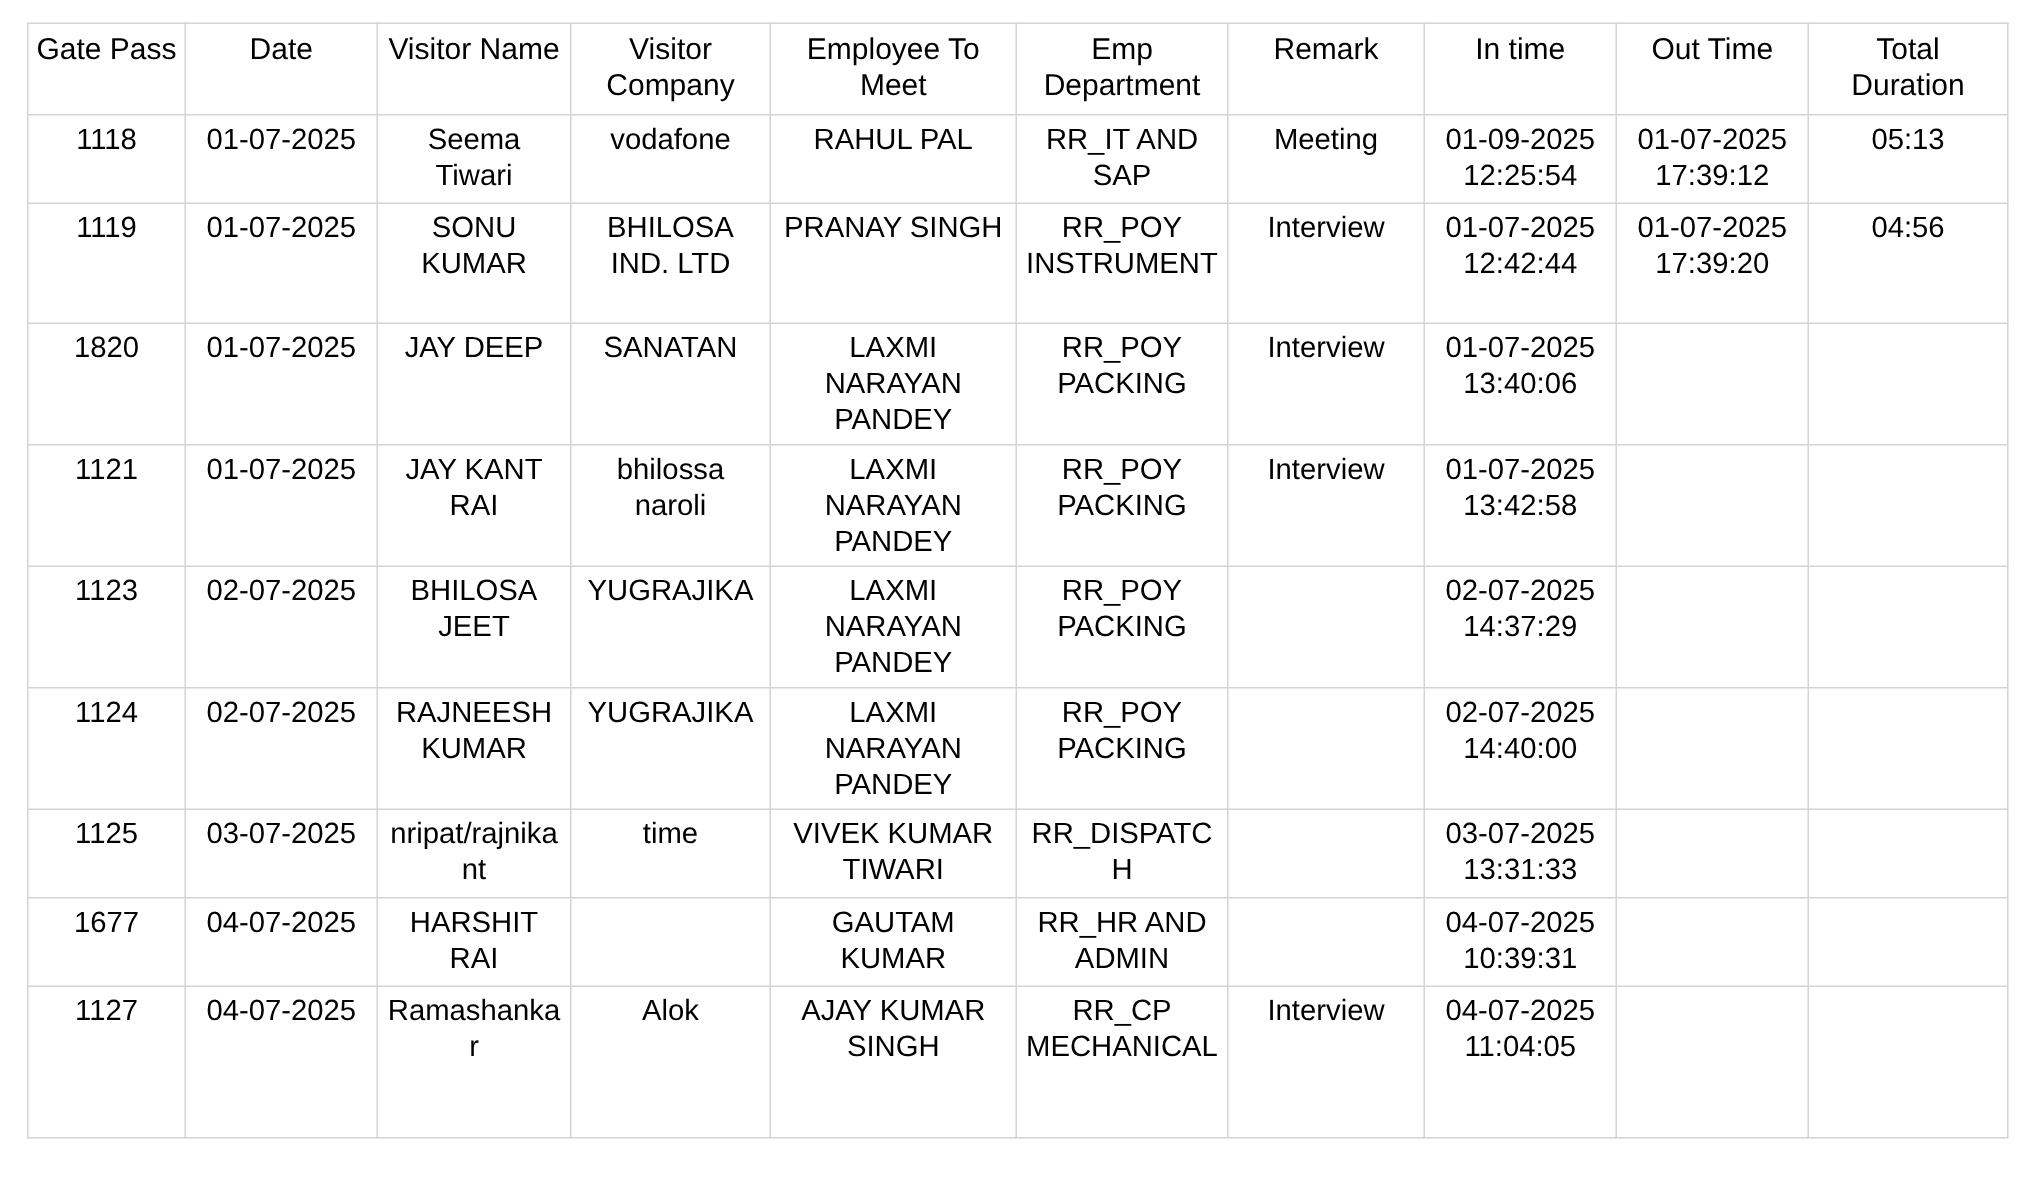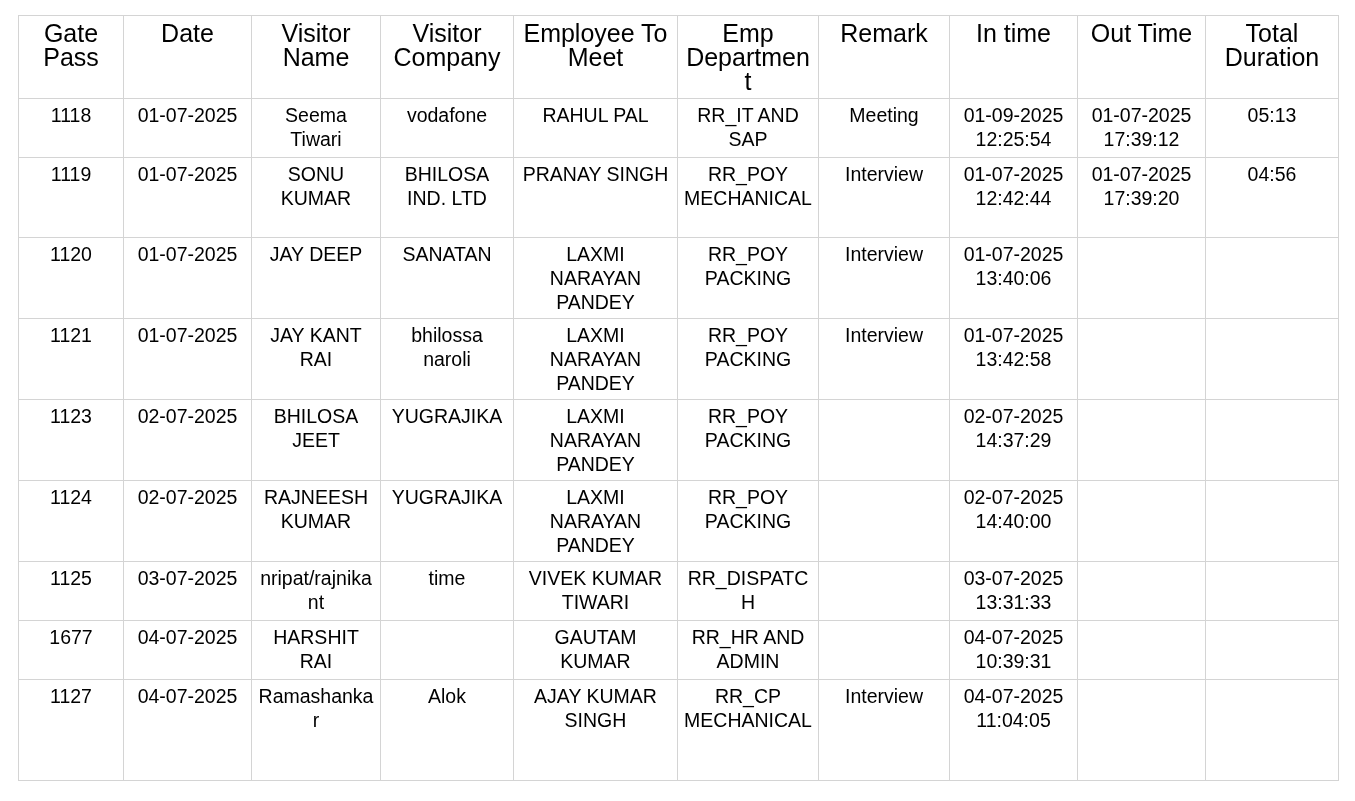--- a/index.html
+++ b/index.html
@@ -35,21 +35,21 @@
     font-size: 19.5px;
     line-height: 24px;
     padding: 4px 5px 4px 5px;
     word-wrap: break-word;
     overflow-wrap: break-word;
     word-break: break-word;
     font-weight: normal;
   }
   table.gatepass-table th {
     font-weight: normal;
-    font-size: 25px;
+    font-size: 20px;
     line-height: 24px;
     padding-top: 5px;
     padding-bottom: 5px;
   }
   
   col.c-gatepass   { width: 105px; }
   col.c-date       { width: 128px; }
   col.c-vname      { width: 129px; }
   col.c-vcompany   { width: 133px; }
   col.c-emp        { width: 164px; }
@@ -108,28 +108,28 @@
         <td>01-09-2025 12:25:54</td>
         <td>01-07-2025 17:39:12</td>
         <td>05:13</td>
       </tr>
       <tr class="r-h3">
         <td>1119</td>
         <td>01-07-2025</td>
         <td>SONU KUMAR</td>
         <td>BHILOSA IND. LTD</td>
         <td>PRANAY SINGH</td>
-        <td>RR_POY MECHANICAL</td>
+        <td>RR_POY INSTRUMENT</td>
         <td>Interview</td>
         <td>01-07-2025 12:42:44</td>
         <td>01-07-2025 17:39:20</td>
         <td>04:56</td>
       </tr>
       <tr class="r-h3">
-        <td>1120</td>
+        <td>1820</td>
         <td>01-07-2025</td>
         <td>JAY DEEP</td>
         <td>SANATAN</td>
         <td>LAXMI NARAYAN PANDEY</td>
         <td>RR_POY PACKING</td>
         <td>Interview</td>
         <td>01-07-2025 13:40:06</td>
         <td></td>
         <td></td>
       </tr>

